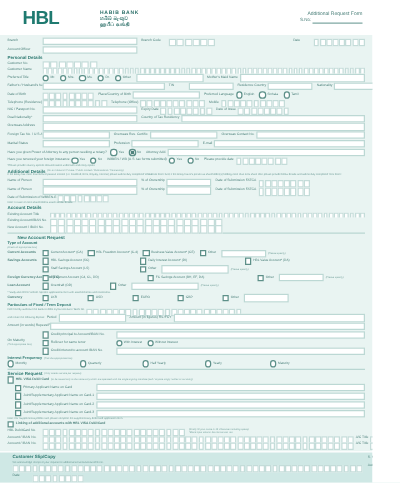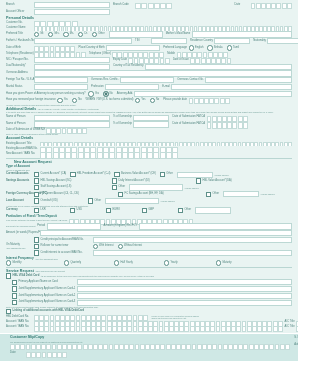--- a/index.html
+++ b/index.html
@@ -69,20 +69,34 @@
 
   hr.div{border:0;border-top:0.3px solid #b9d6d2;margin:1.4px 0;}
 
   .footer{background:#cfe8e5;margin-top:1.5px;padding:2px 6px 4px 10px;position:relative;}
 </style>
 </head>
 <body>
 
 <div class="page">
 
+  <div class="header">
+    <div class="logo">
+      <span class="logo-text">HBL</span>
+    </div>
+    <div class="bankname">
+      <div class="en">HABIB BANK</div>
+      <div class="si">හබීබ් බැංකුව</div>
+      <div class="ta">ஹபீப் வங்கி</div>
+    </div>
+    <div class="hdr-right">
+      <div class="t1">Additional Request Form</div>
+      <div class="t2"><span>S.No:</span><span class="rule"></span></div>
+    </div>
+  </div>
 
   <div class="tint">
 
     <div class="row">
       <span class="lbl w28">Branch</span>
       <span class="box lg"></span>
       <span class="gap"></span>
       <span class="lbl w22">Branch Code</span>
       <span class="comb">
           <i></i>

